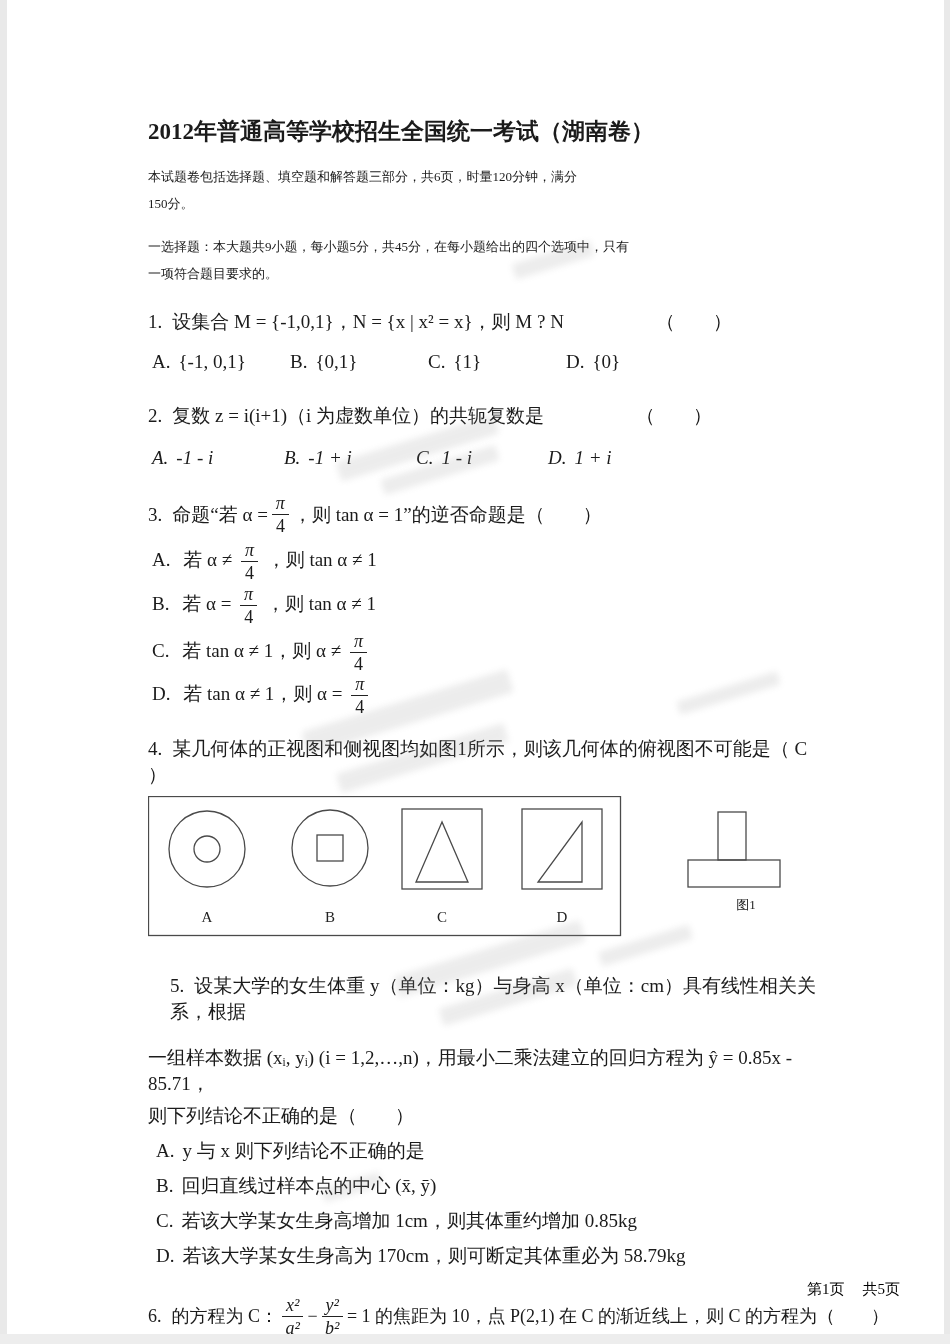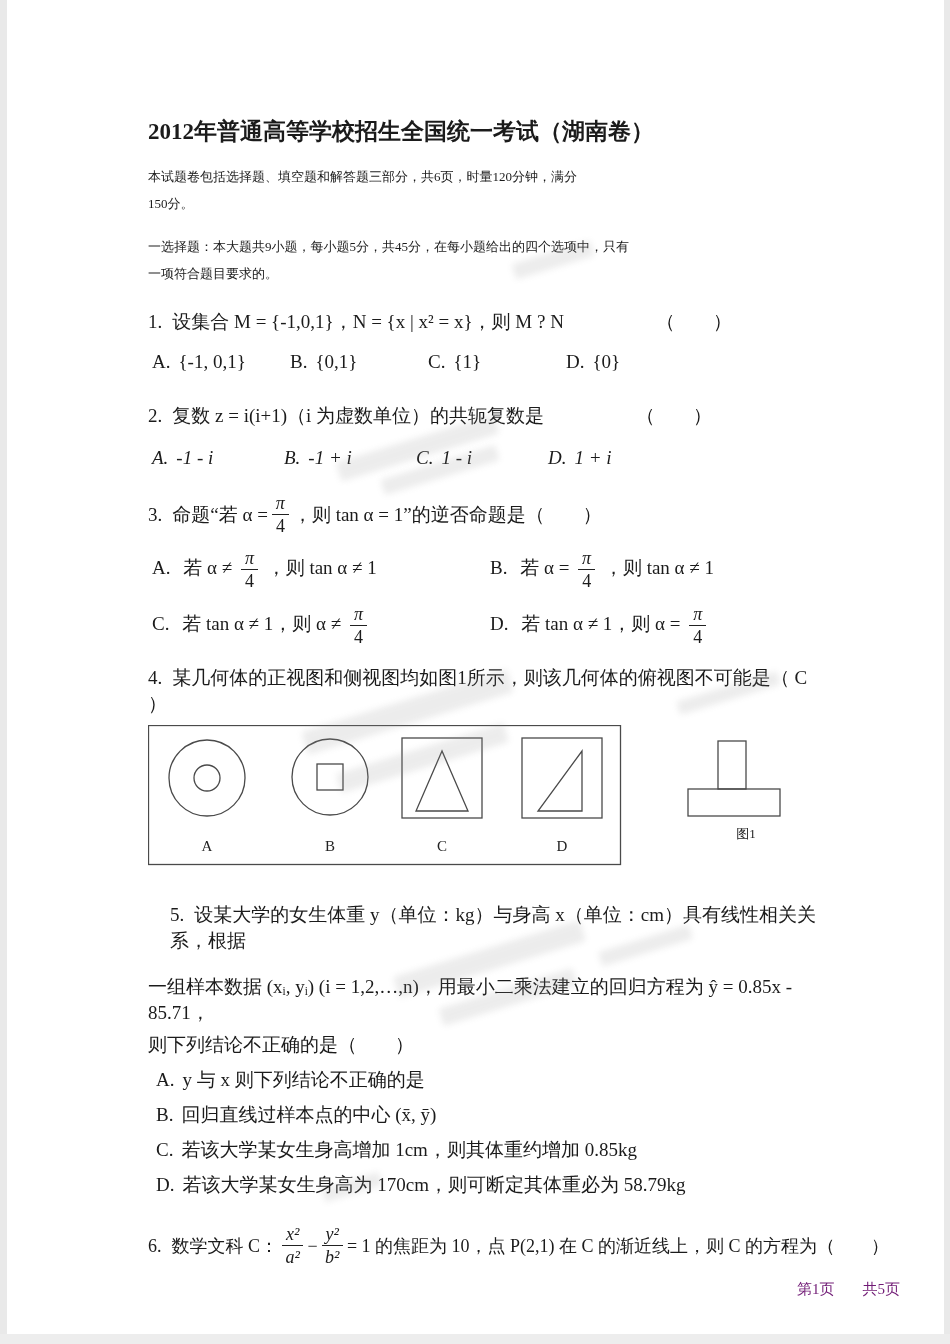--- a/index.html
+++ b/index.html
@@ -52,33 +52,33 @@
           line-height:1.12; margin:0 4px; font-size:18px; }
   .frac .num { display:block; border-bottom:1.2px solid #222; padding:0 4px 1px; }
   .frac .den { display:block; padding-top:1px; }
   .it { font-style:italic; }
 
   .q1 { margin-top:22px; }
   .q2 { margin-top:30px; }
   .q2 .opts { margin-top:18px; }
   .q3 { margin-top:24px; }
   .q3 .stem { margin-bottom:4px; }
-  .q3 .opts { margin-top:12px; }
+  .q3 .opts { margin-top:4px;flex-direction:column; }
   .q4 { margin-top:18px; }
   .figure-wrap { margin-top:8px; }
   .q5 { margin-top:22px; }
   .q5 .line1 { padding-left:22px; }
   .q5 .line2 { margin-top:20px; }
   .q5 .line3 { margin-top:6px; }
   .optline { margin-top:9px; padding-left:8px; }
   .q6 { margin-top:26px; }
   .q6 .stem { font-size:18px; width:760px; }
 
-  .footer { position:absolute; top:1280px; right:50px; font-size:15px; color:#701a75;
-            display:flex; gap:28px; font-family:"Liberation Serif","DejaVu Serif",serif; }
+  .footer { position:absolute; top:1280px; right:50px; font-size:15px; color:#000000;
+            display:flex; gap:18px; font-family:"Liberation Serif","DejaVu Serif",serif; }
   svg text { font-family:"Liberation Serif","DejaVu Serif",serif; }
 </style>
 </head>
 <body>
 
 <div class="page">
 
   <div class="edge edge-l"></div>
   <div class="edge edge-r"></div>
   <div class="edge edge-b"></div>
@@ -220,21 +220,21 @@
       </div>
       <div class="optline"><span class="olabel">A.</span><span>y 与 x 则下列结论不正确的是</span></div>
       <div class="optline"><span class="olabel">B.</span><span>回归直线过样本点的中心 (x̄, ȳ)</span></div>
       <div class="optline"><span class="olabel">C.</span><span>若该大学某女生身高增加 1cm，则其体重约增加 0.85kg</span></div>
       <div class="optline"><span class="olabel">D.</span><span>若该大学某女生身高为 170cm，则可断定其体重必为 58.79kg</span></div>
     </div>
 
     <div class="q q6">
       <div class="stem flexline">
         <span class="qnum">6.</span>
-        <span>数学文科 C：</span>
+        <span>的方程为 C：</span>
         <span class="frac">
             <span class="num it">x²</span>
             <span class="den it">a²</span>
           </span>
         <span>−</span>
         <span class="frac">
             <span class="num it">y²</span>
             <span class="den it">b²</span>
           </span>
         <span>= 1 的焦距为 10，点 P(2,1) 在 C 的渐近线上，则 C 的方程为（　　）</span>

